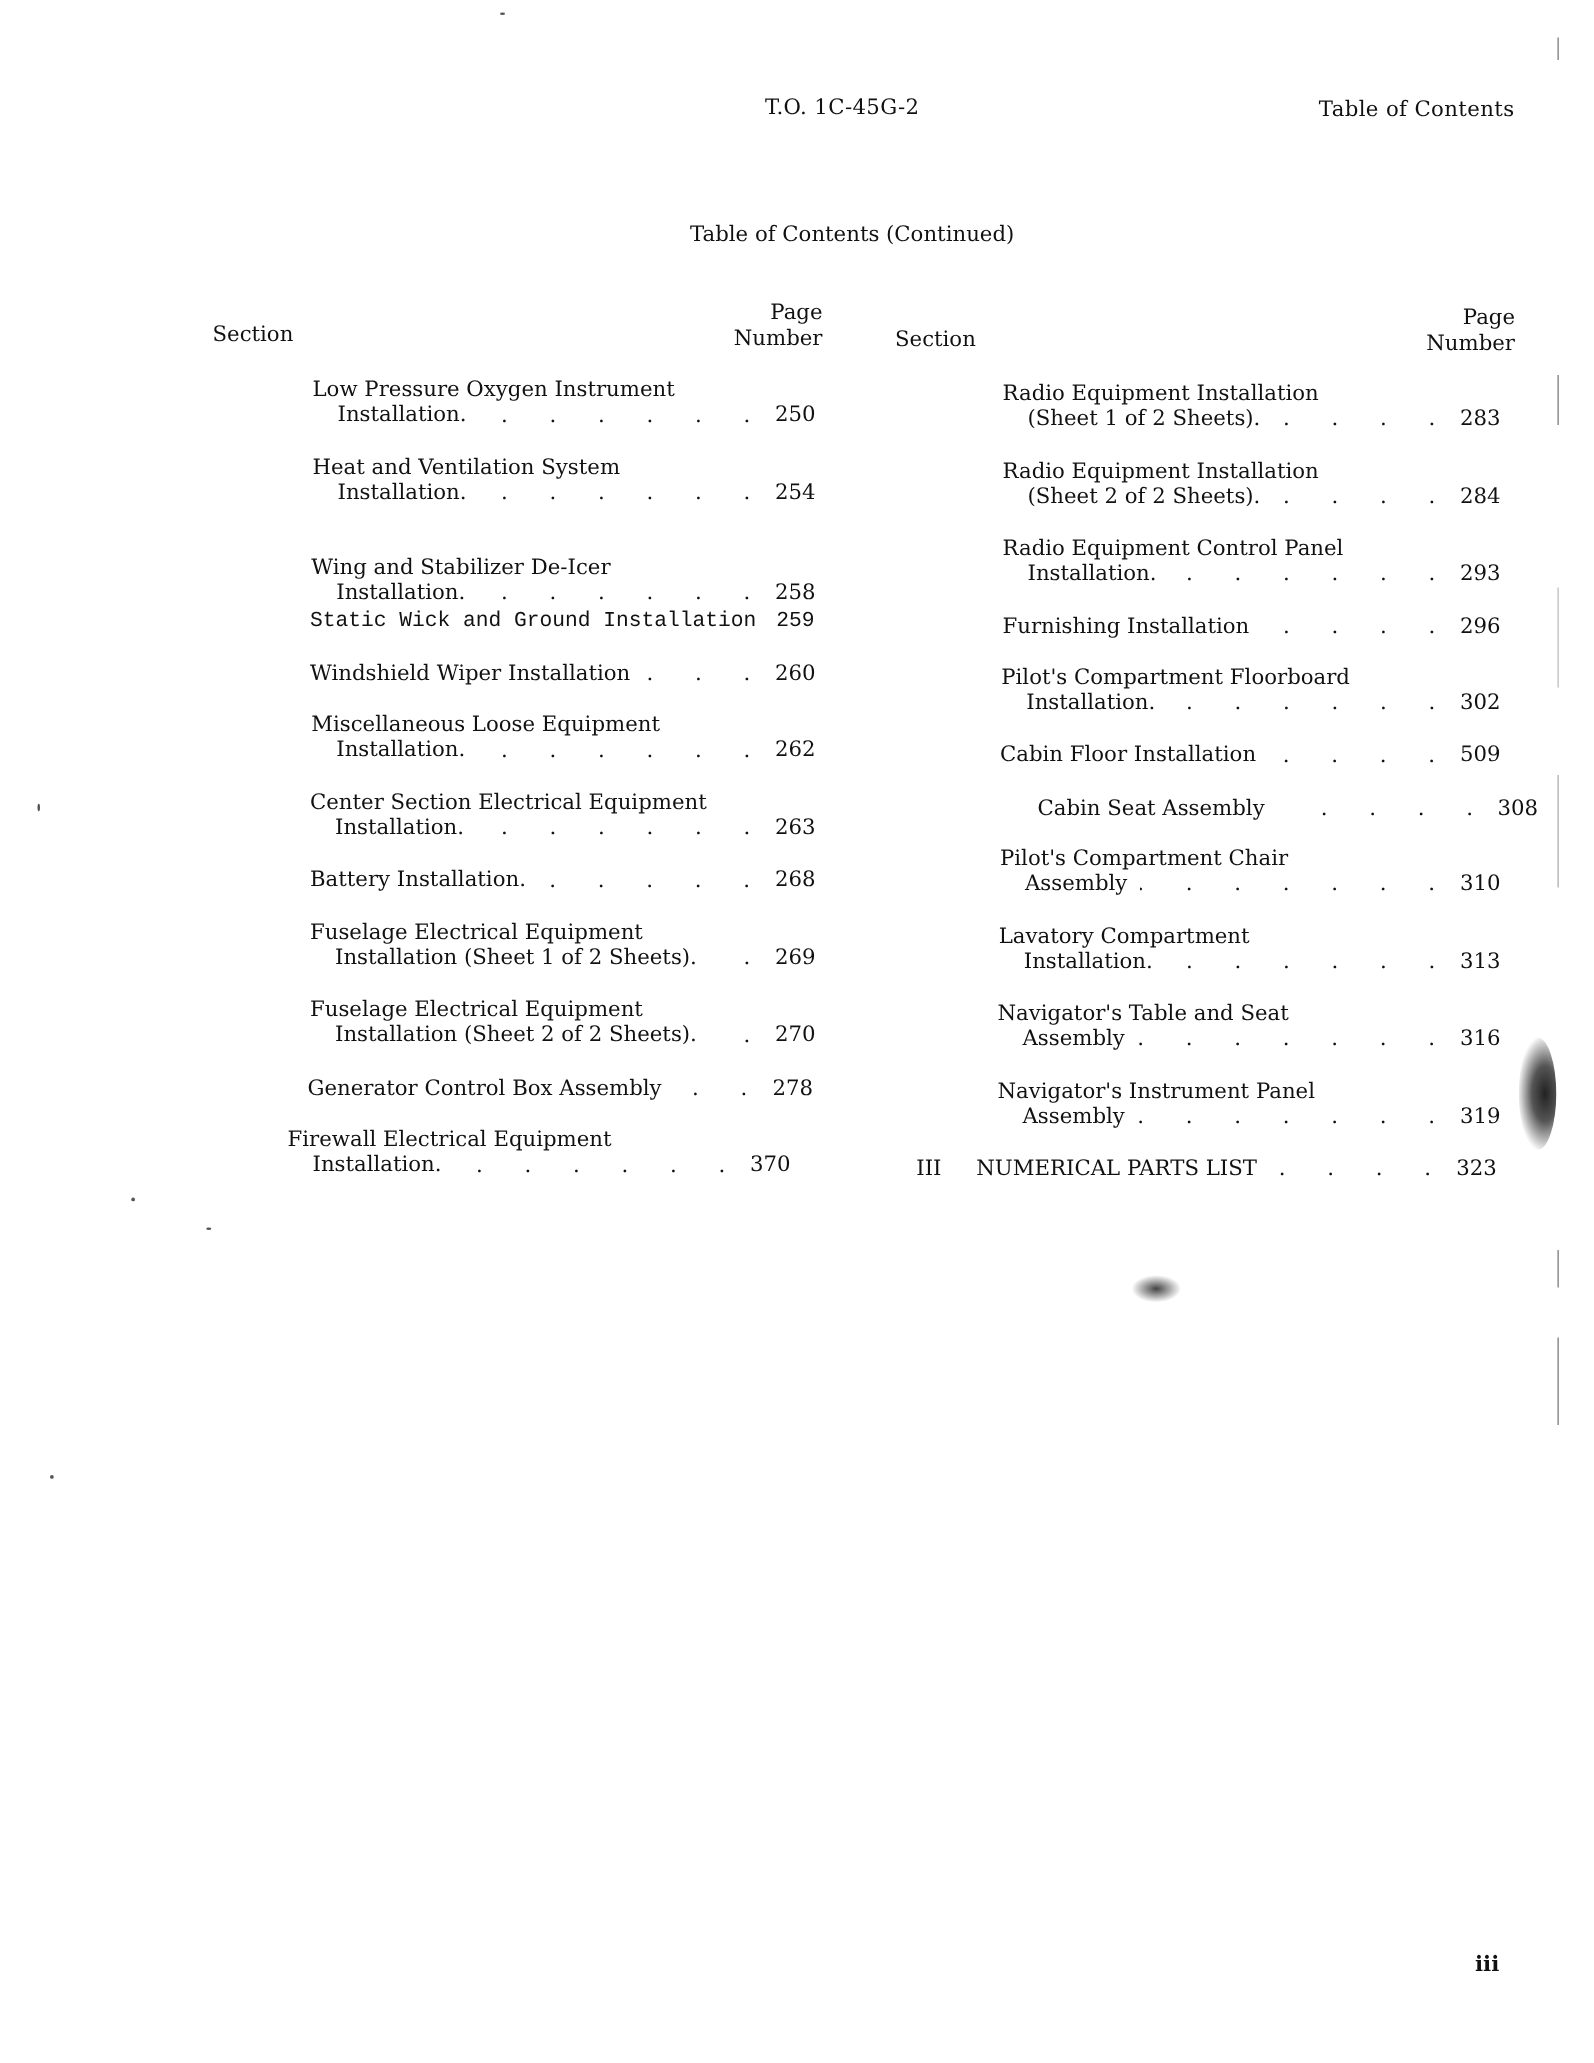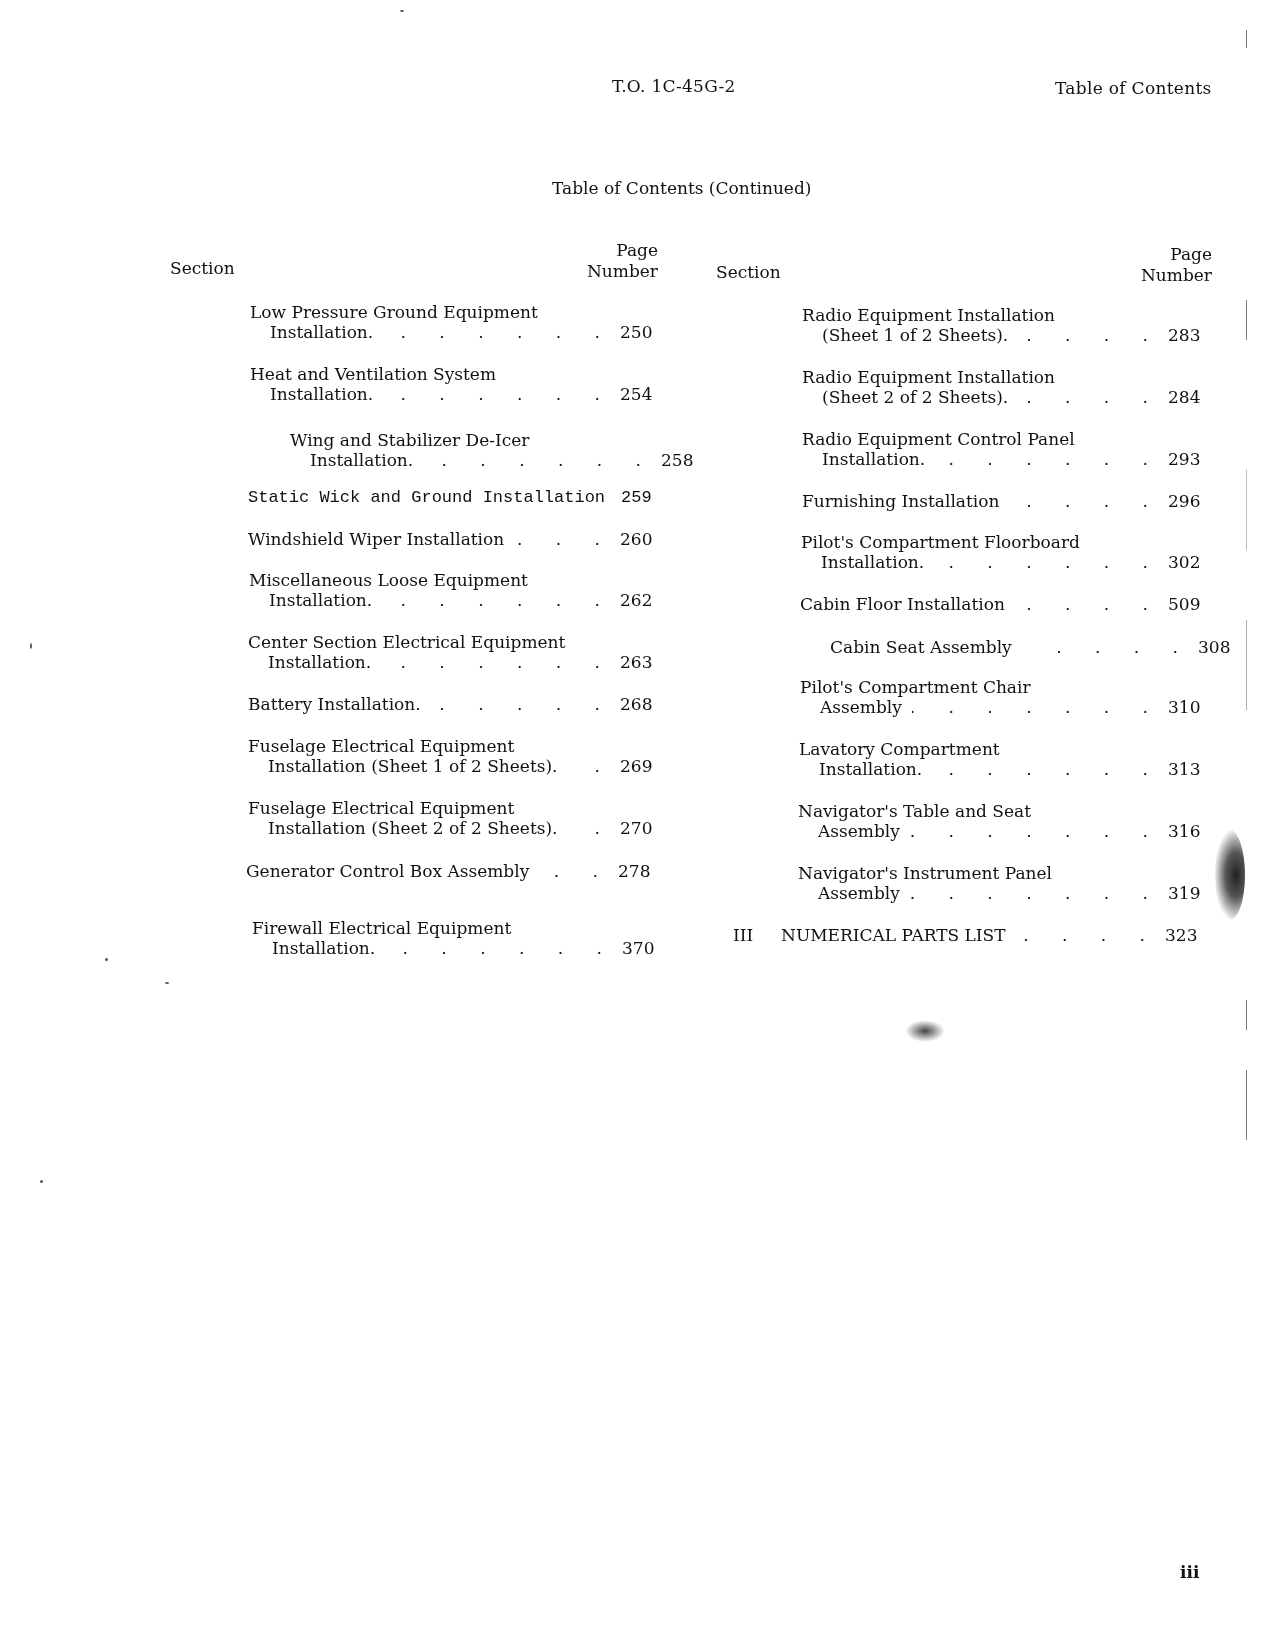--- a/index.html
+++ b/index.html
@@ -43,36 +43,36 @@
   <div>Number</div>
 </div>
 
 <div class="abs colhead" style="left:716px; top:262px;">Section</div>
 <div class="abs colhead right" style="left:1134px; top:244px; width:78px;">
   <div>Page</div>
   <div>Number</div>
 </div>
 
 <div class="entry" style="left:250px; top:302px; width:404px;">
-  <span class="l1">Low Pressure Ground Equipment</span>
+  <span class="l1">Low Pressure Oxygen Instrument</span>
   <span class="l2">
       <span class="txt">Installation.</span>
       <span class="dots">. . . . . . . . . . . . . . . . . . . . . . . . .</span>
       <span class="pg">250</span>
     </span>
 </div>
 <div class="entry" style="left:250px; top:364px; width:404px;">
   <span class="l1">Heat and Ventilation System</span>
   <span class="l2">
       <span class="txt">Installation.</span>
       <span class="dots">. . . . . . . . . . . . . . . . . . . . . . . . .</span>
       <span class="pg">254</span>
     </span>
 </div>
-<div class="entry" style="left:249px; top:430px; width:405px;margin-left:41px;">
+<div class="entry" style="left:249px; top:444px; width:405px;">
   <span class="l1">Wing and Stabilizer De-Icer</span>
   <span class="l2">
       <span class="txt">Installation.</span>
       <span class="dots">. . . . . . . . . . . . . . . . . . . . . . . . .</span>
       <span class="pg">258</span>
     </span>
 </div>
 <div class="entry single" style="left:248px; top:488px; width:406px;font-family:Liberation Mono, monospace;">
   <span class="l2">
       <span class="txt">Static Wick and Ground Installation</span>
@@ -126,21 +126,21 @@
       <span class="pg">270</span>
     </span>
 </div>
 <div class="entry single" style="left:246px; top:861px; width:406px;">
   <span class="l2">
       <span class="txt">Generator Control Box Assembly</span>
       <span class="dots">. . . . . . . . . . . . . . . . . . . . . . . . .</span>
       <span class="pg">278</span>
     </span>
 </div>
-<div class="entry" style="left:252px; top:902px; width:404px;margin-top:16px;">
+<div class="entry" style="left:230px; top:902px; width:404px;">
   <span class="l1">Firewall Electrical Equipment</span>
   <span class="l2">
       <span class="txt">Installation.</span>
       <span class="dots">. . . . . . . . . . . . . . . . . . . . . . . . .</span>
       <span class="pg">370</span>
     </span>
 </div>
 
 <div class="entry" style="left:802px; top:305px; width:400px;">
   <span class="l1">Radio Equipment Installation</span>

